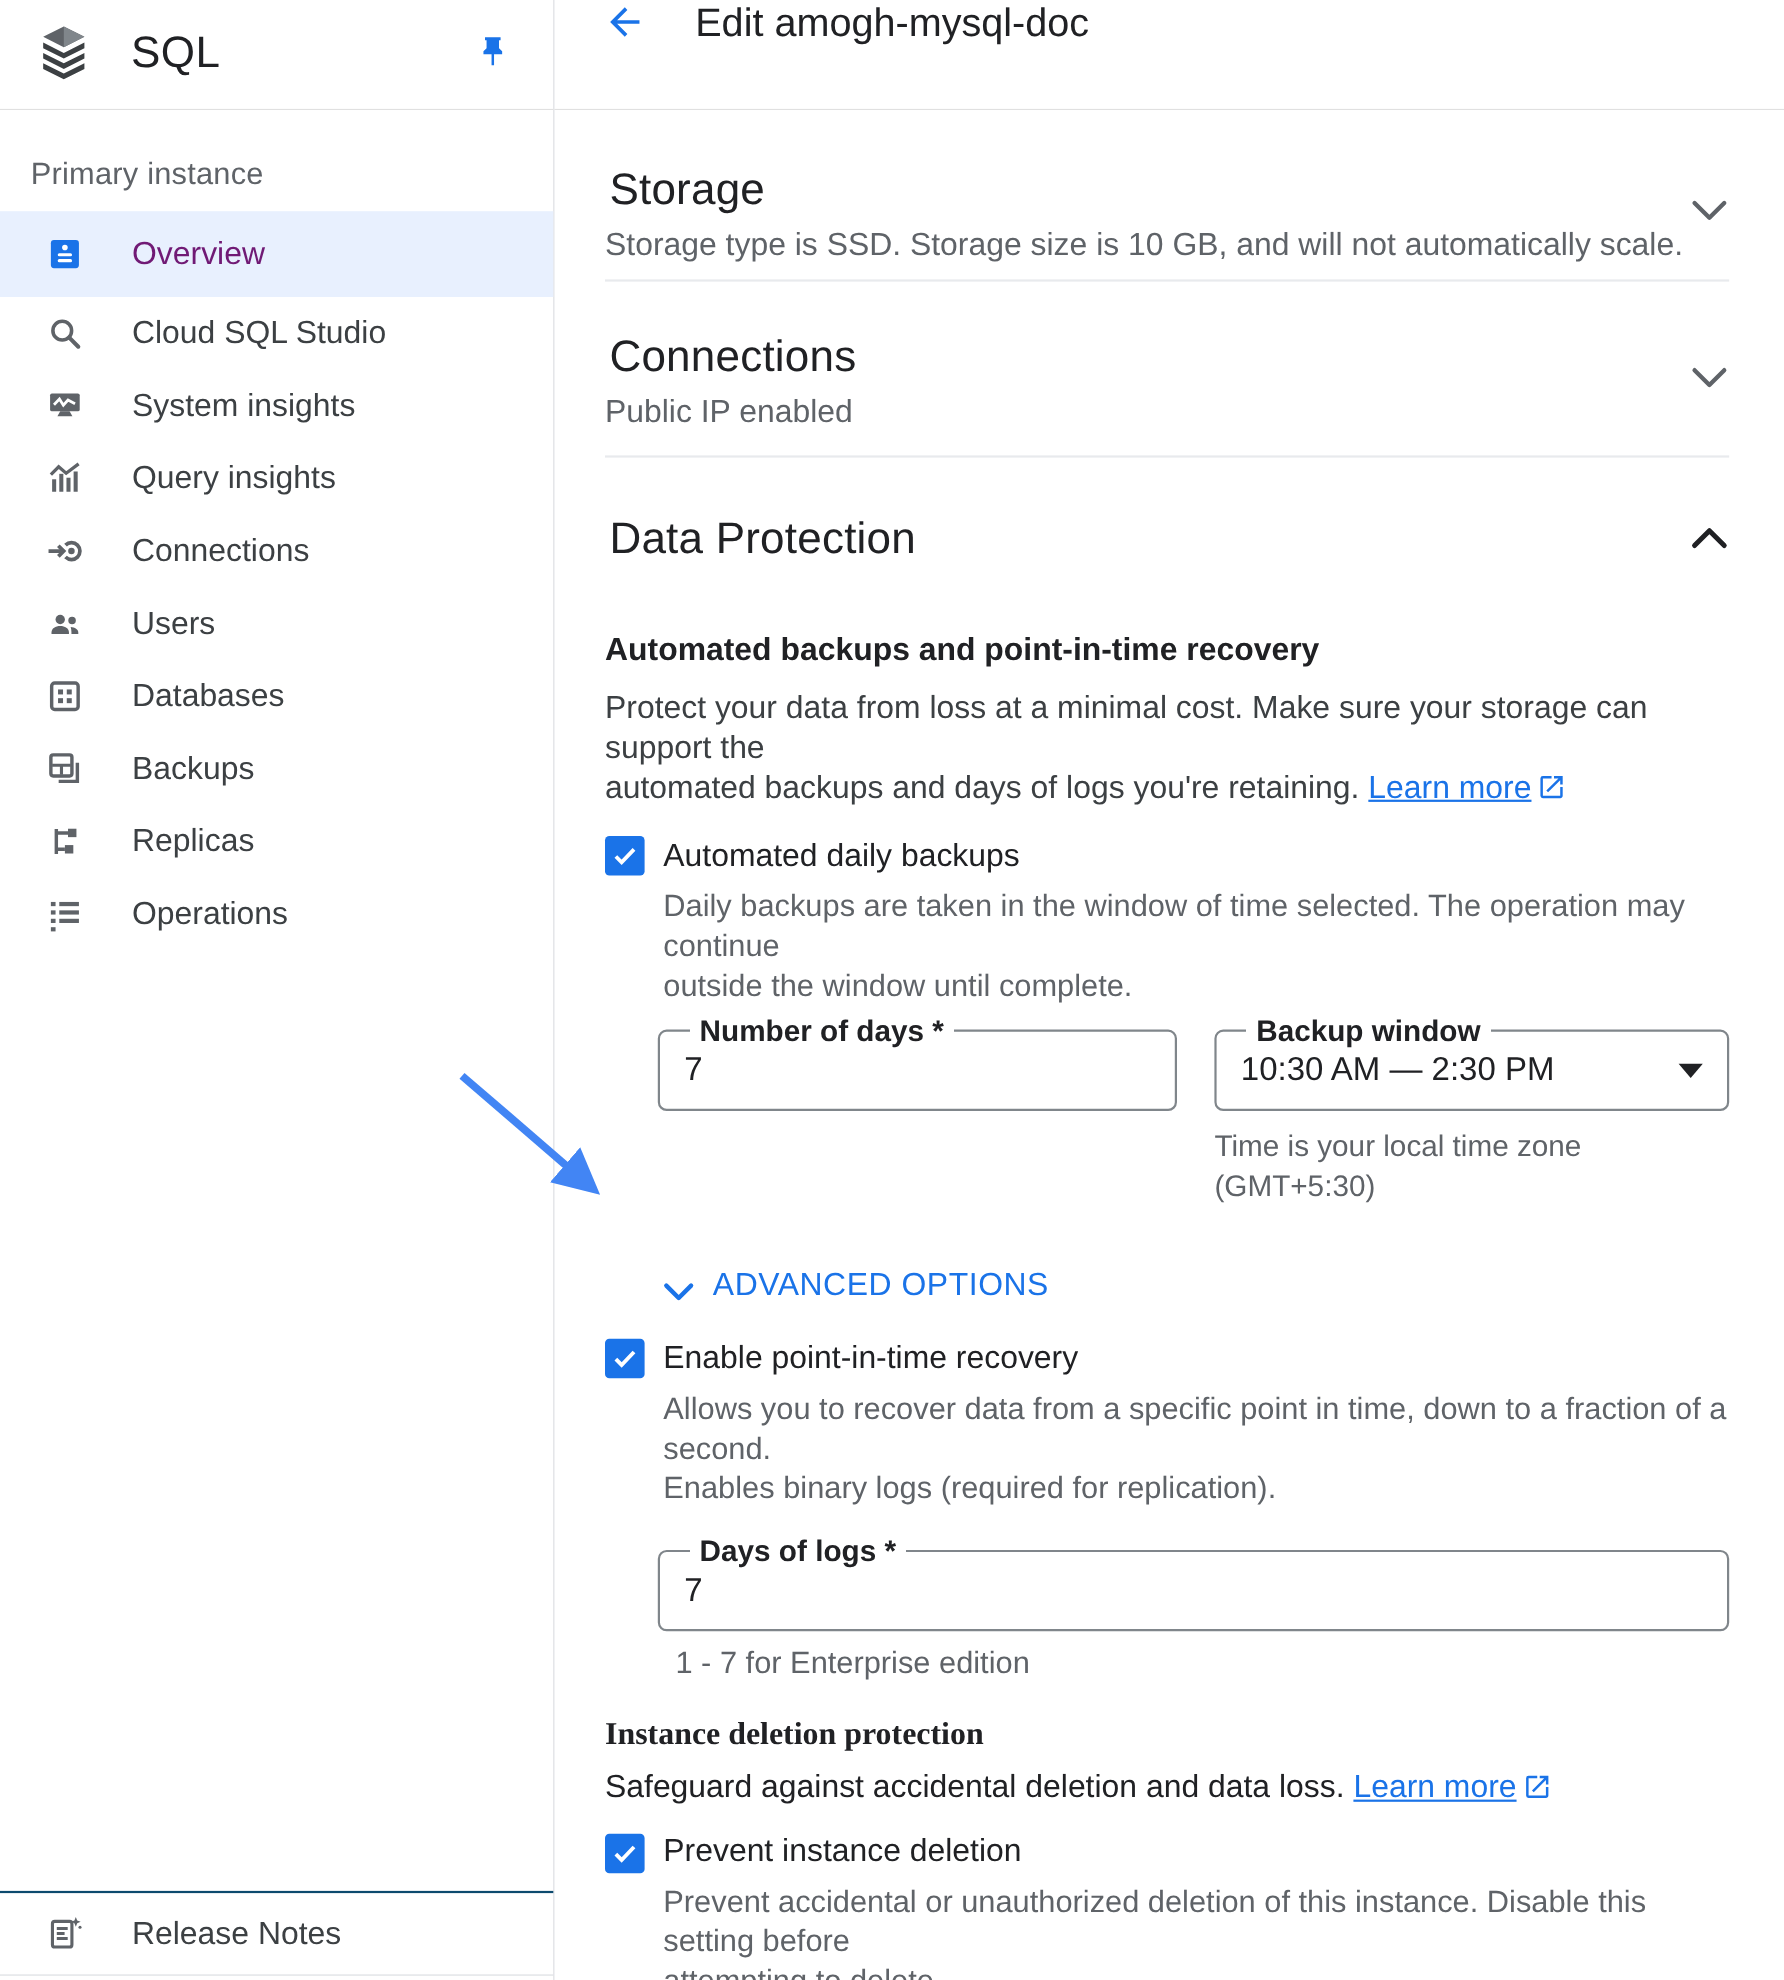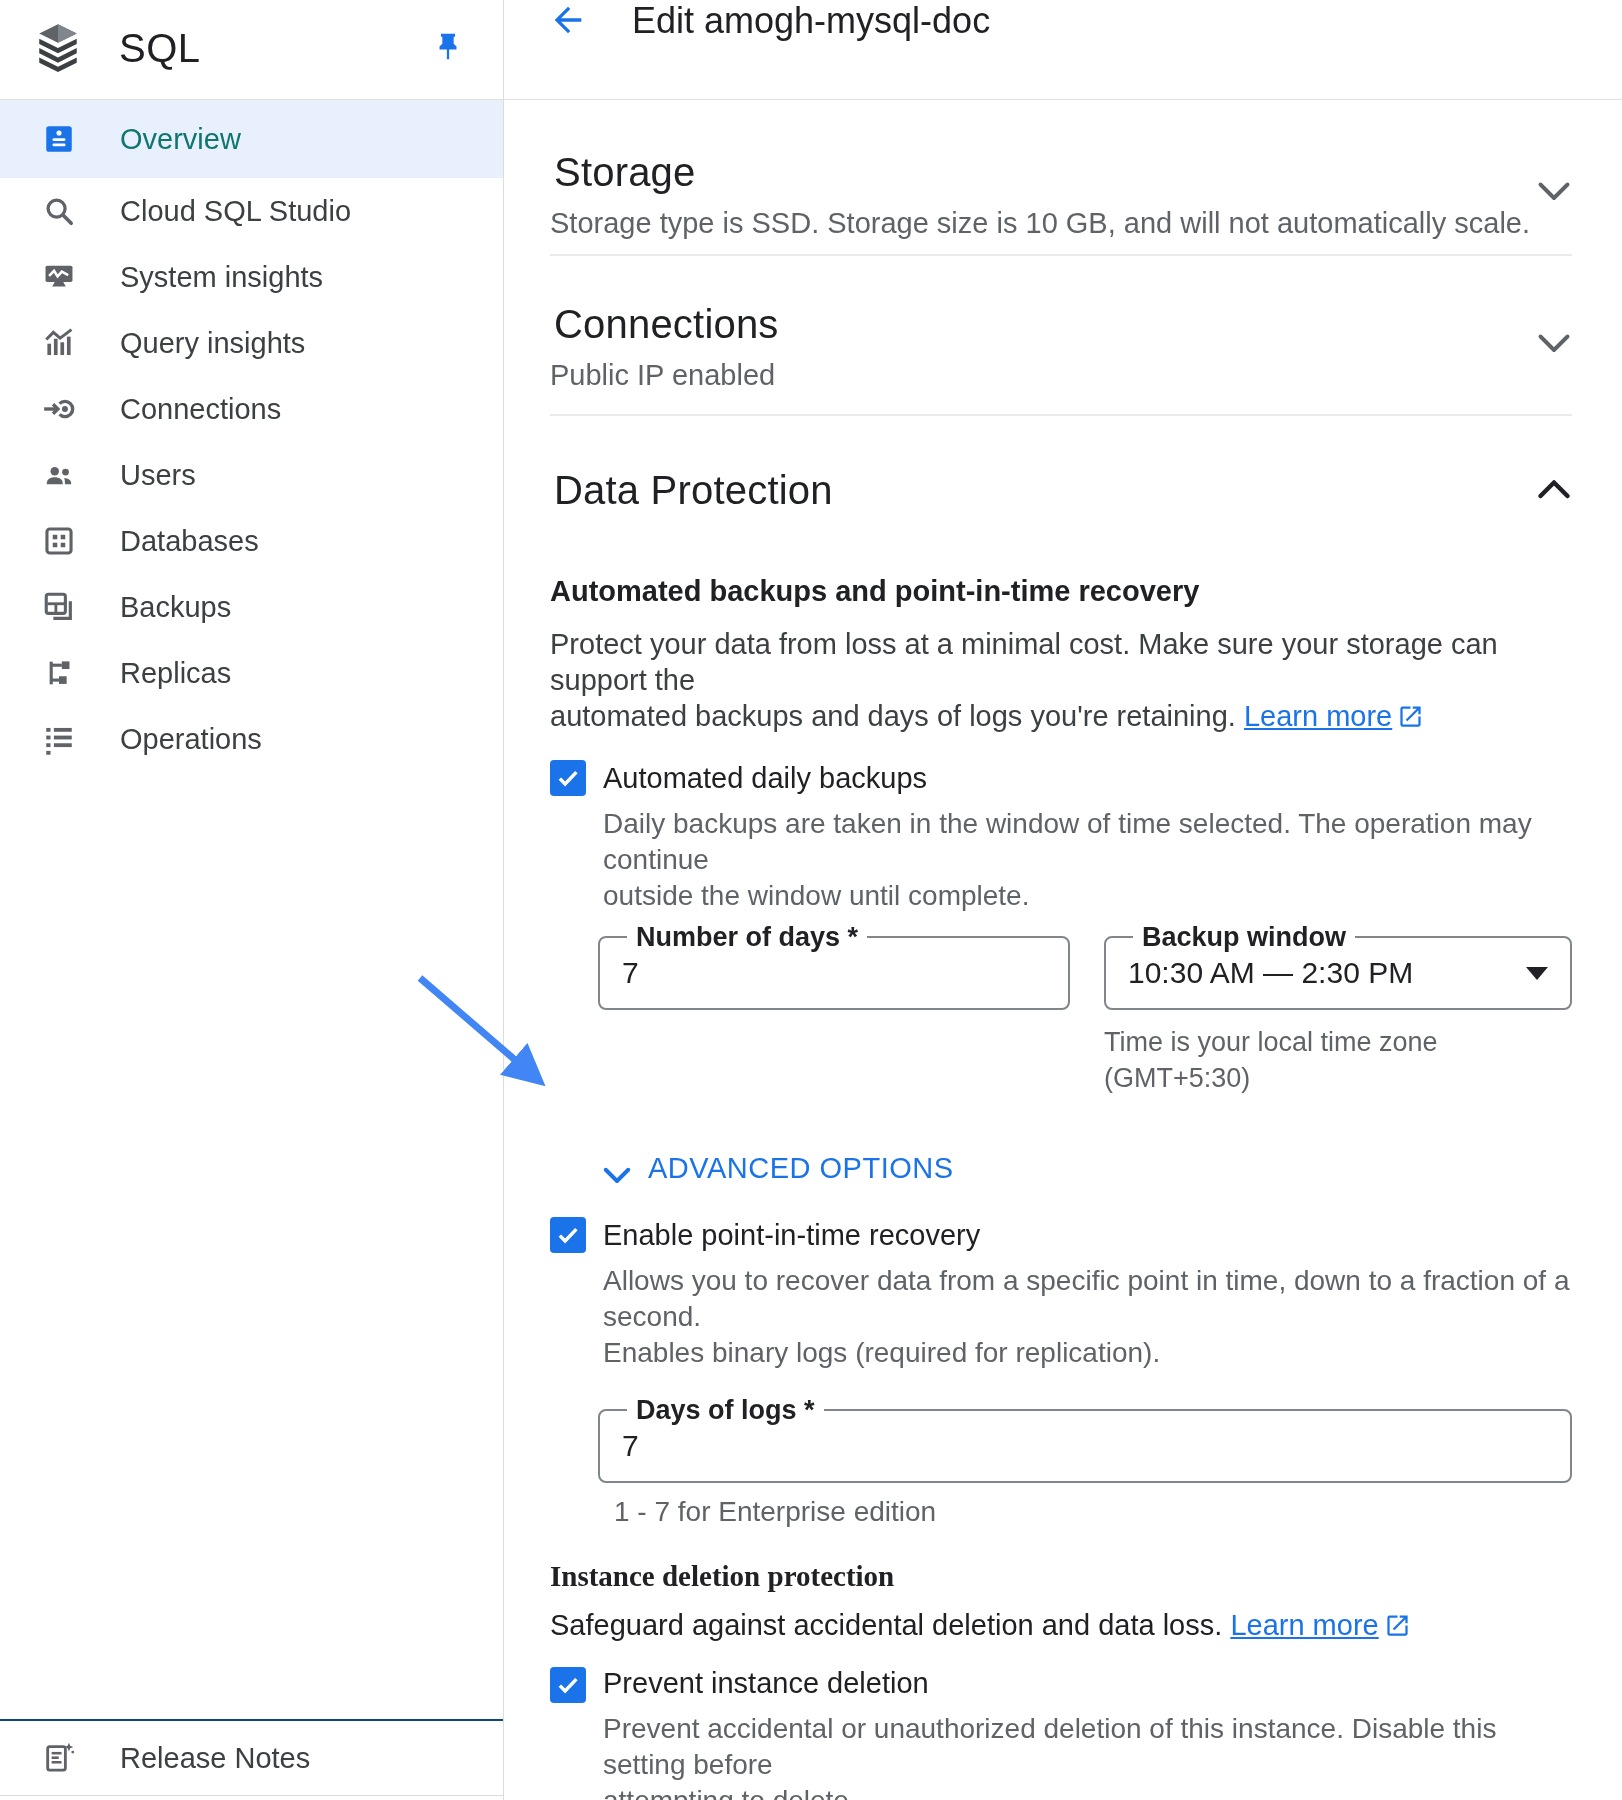--- a/index.html
+++ b/index.html
@@ -27,21 +27,21 @@
     padding:42px 0 18px 28px; font-size:28px; color:#5f6368; letter-spacing:.2px;
   }
   .nav { display:flex; flex-direction:column; }
   .nav-item {
     height:66px; display:flex; align-items:center; padding-left:42px; cursor:pointer;
   }
   .nav-item .nicon { width:34px; height:34px; flex:none; color:#5f6368; display:flex; align-items:center; }
   .nav-item .nicon svg { width:34px; height:34px; }
   .nav-item .nlabel { margin-left:44px; font-size:29px; color:#3c4043; }
   .nav-item.sel { background:#e8f0fe; height:78px; }
-  .nav-item.sel .nlabel { color:#0f766e; }
+  .nav-item.sel .nlabel { color:#701a75; }
   .nav-item.sel .nicon { color:#1a73e8; }
   .sb-spacer { flex:1; }
   .rn-row {
     flex:none; height:77px; border-top:2px solid #0c4a6e; border-bottom:1px solid #dadce0;
     margin-bottom:4px; display:flex; align-items:center; padding-left:42px; cursor:pointer;
   }
   .rn-row .nicon { width:34px; height:34px; color:#5f6368; }
   .rn-row .nicon svg { width:34px; height:34px; }
   .rn-row .nlabel { margin-left:44px; font-size:29px; color:#3c4043; }
 
@@ -133,20 +133,21 @@
         </svg>
       </span>
       <span class="sb-title">SQL</span>
       <span class="sb-pin">
         <svg viewBox="0 0 24 24">
             <path fill="#1a73e8" d="M16 9V4h1V2H7v2h1v5l-2 2v2h5.2v7h1.6v-7H18v-2l-2-2z"></path>
           </svg>
       </span>
     </div>
 
+    <div class="sb-section-label">Primary instance</div>
 
     <div class="nav">
       <div class="nav-item sel">
         <span class="nicon">
           <svg viewBox="0 0 24 24">
               <path fill="currentColor" d="M19 3H5a2 2 0 0 0-2 2v14a2 2 0 0 0 2 2h14a2 2 0 0 0 2-2V5a2 2 0 0 0-2-2z"></path>
               <circle cx="12" cy="7.8" r="1.8" fill="#fff"></circle>
               <rect x="7.4" y="11.4" width="9.2" height="2" rx="1" fill="#fff"></rect>
               <rect x="7.4" y="15.2" width="9.2" height="2" rx="1" fill="#fff"></rect>
             </svg>

